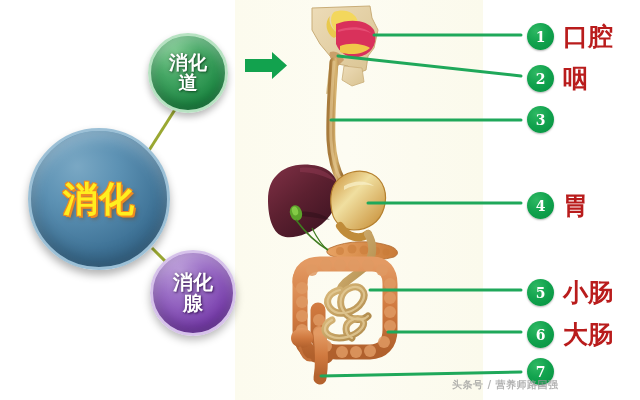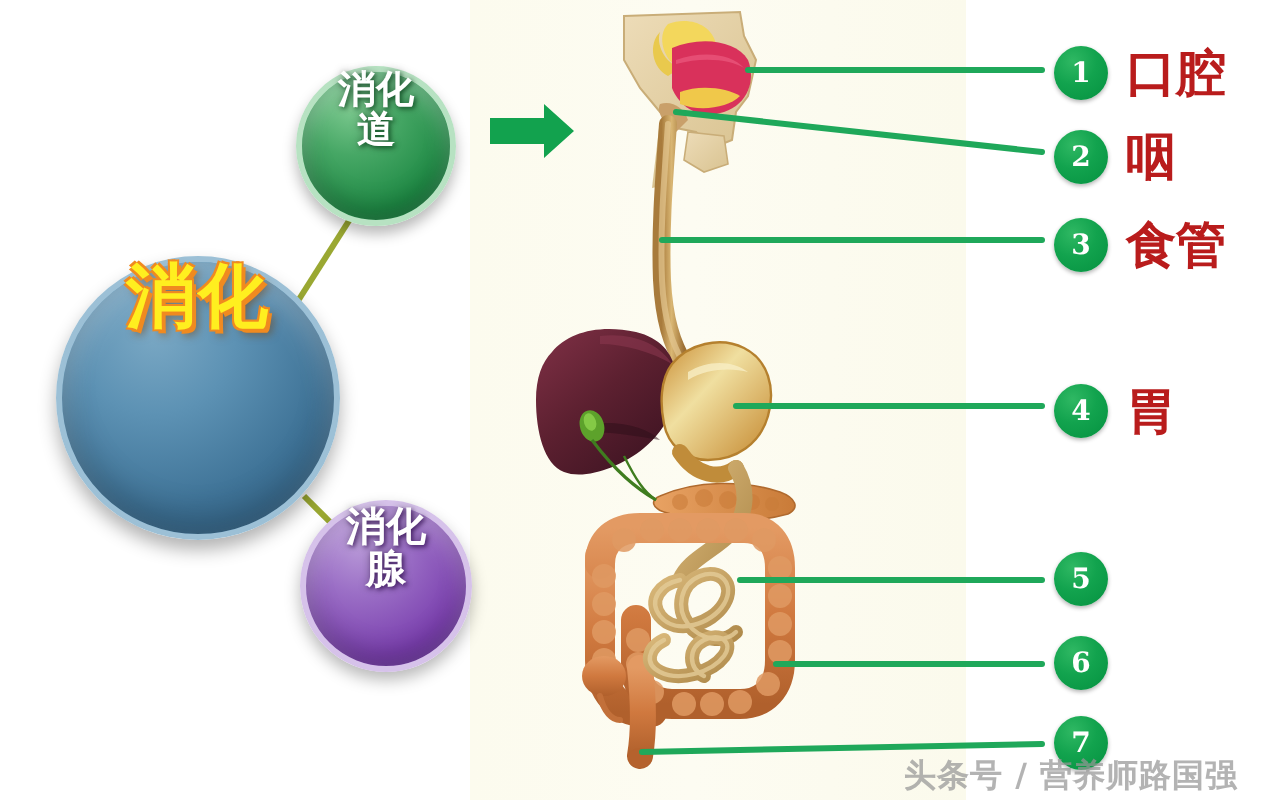--- a/index.html
+++ b/index.html
@@ -13,21 +13,21 @@
 
   
   .panel{
     position:absolute;left:235px;top:0;width:248px;height:400px;
     background:linear-gradient(90deg,#fcfbee 0%,#fdfcf2 45%,#fbfaec 100%);
   }
 
   
   .bubble{
     position:absolute;border-radius:50%;
-    display:flex;justify-content:center;
+    display:flex;align-items:center;justify-content:center;
     text-align:center;line-height:1.05;
     box-sizing:border-box;
   }
   .bubble .txt{display:block;}
 
   .bubble-main{
     left:28px;top:128px;width:142px;height:142px;
     background:
       radial-gradient(circle at 34% 26%, #7aa8c4 0%, #5d92b4 30%, #3e7296 66%, #2e5d80 100%);
     border:3px solid #9cc0d6;
@@ -85,21 +85,21 @@
     font-family:"DejaVu Serif","Liberation Serif",serif;
   }
   .label-text{
     color:#b91c1c;font-weight:bold;font-size:25px;white-space:nowrap;
     font-family:"DejaVu Sans","Liberation Sans",sans-serif;
   }
 
   
   .watermark{
     position:absolute;left:452px;top:378px;z-index:12;
-    color:rgba(150,150,150,.72);font-size:16px;white-space:nowrap;
+    color:rgba(150,150,150,.72);font-size:10px;white-space:nowrap;
     font-weight:bold;letter-spacing:.5px;
   }
 </style>
 </head>
 <body>
 
 <div id="stage">
 
   <div class="panel"></div>
 
@@ -283,34 +283,35 @@
     <span class="label-text">口腔</span>
   </div>
 
   <div class="label-row" style="left:527px;top:62px;">
     <span class="num-badge">2</span>
     <span class="label-text">咽</span>
   </div>
 
   <div class="label-row" style="left:527px;top:106px;">
     <span class="num-badge">3</span>
-    <span class="label-text">食管</span>
   </div>
 
   <div class="label-row" style="left:527px;top:189px;">
     <span class="num-badge">4</span>
     <span class="label-text">胃</span>
   </div>
 
   <div class="label-row" style="left:527px;top:276px;">
     <span class="num-badge">5</span>
+    <span class="label-text">小肠</span>
   </div>
 
   <div class="label-row" style="left:527px;top:318px;">
     <span class="num-badge">6</span>
+    <span class="label-text">大肠</span>
   </div>
 
   <div class="label-row" style="left:527px;top:358px;">
     <span class="num-badge">7</span>
   </div>
 
   <div class="watermark">头条号 / 营养师路国强</div>
 
 </div>
 

